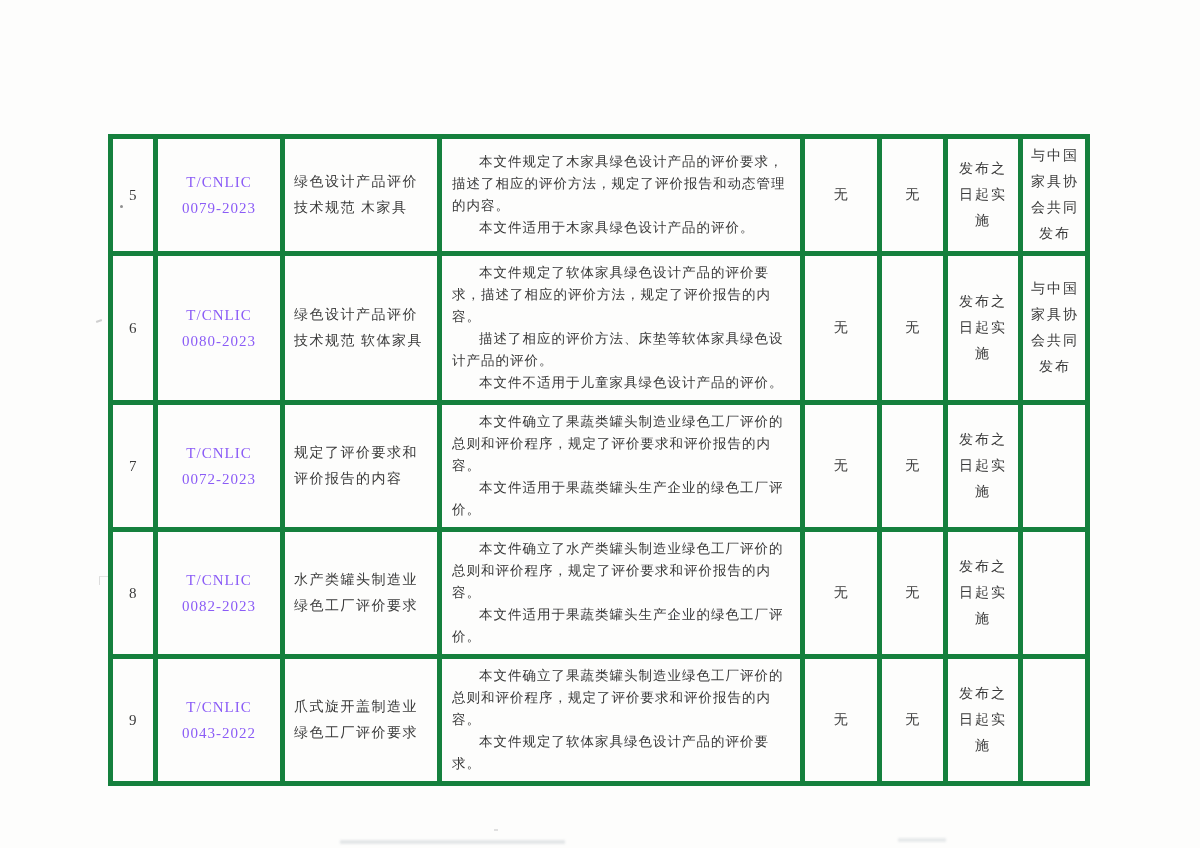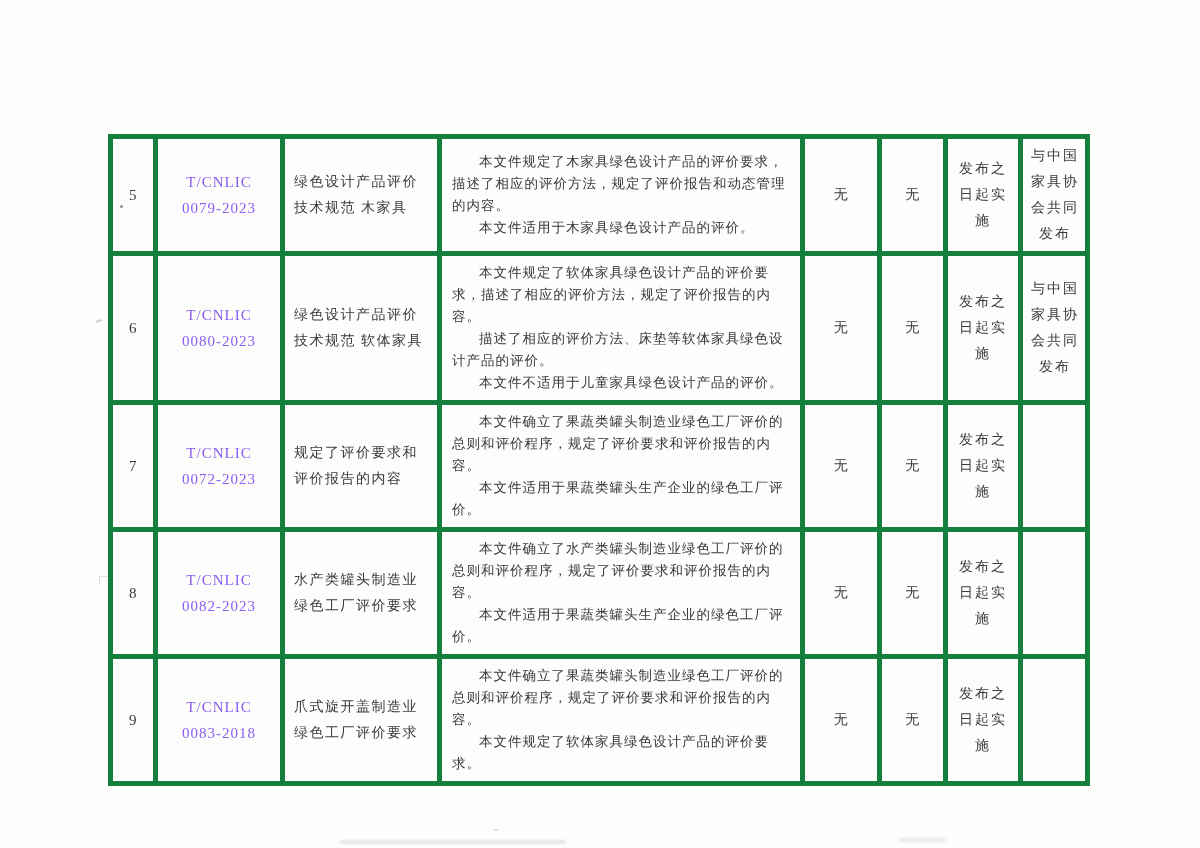--- a/index.html
+++ b/index.html
@@ -164,21 +164,21 @@
         </td>
         <td class="cell-remark">
           <div class="wrapbox"></div>
         </td>
       </tr>
 
       <tr style="height:121px">
         <td class="cell-no">9</td>
         <td class="cell-std">
           <div>T/CNLIC</div>
-          <div>0083-2018</div>
+          <div>0043-2022</div>
         </td>
         <td class="cell-title">爪式旋开盖制造业绿色工厂评价要求</td>
         <td class="cell-desc">
           <p>本文件确立了果蔬类罐头制造业绿色工厂评价的总则和评价程序，规定了评价要求和评价报告的内容。</p>
           <p>本文件规定了软体家具绿色设计产品的评价要求。</p>
         </td>
         <td class="cell-none">无</td>
         <td class="cell-none">无</td>
         <td class="cell-impl">
           <div class="wrapbox">发布之日起实施</div>

